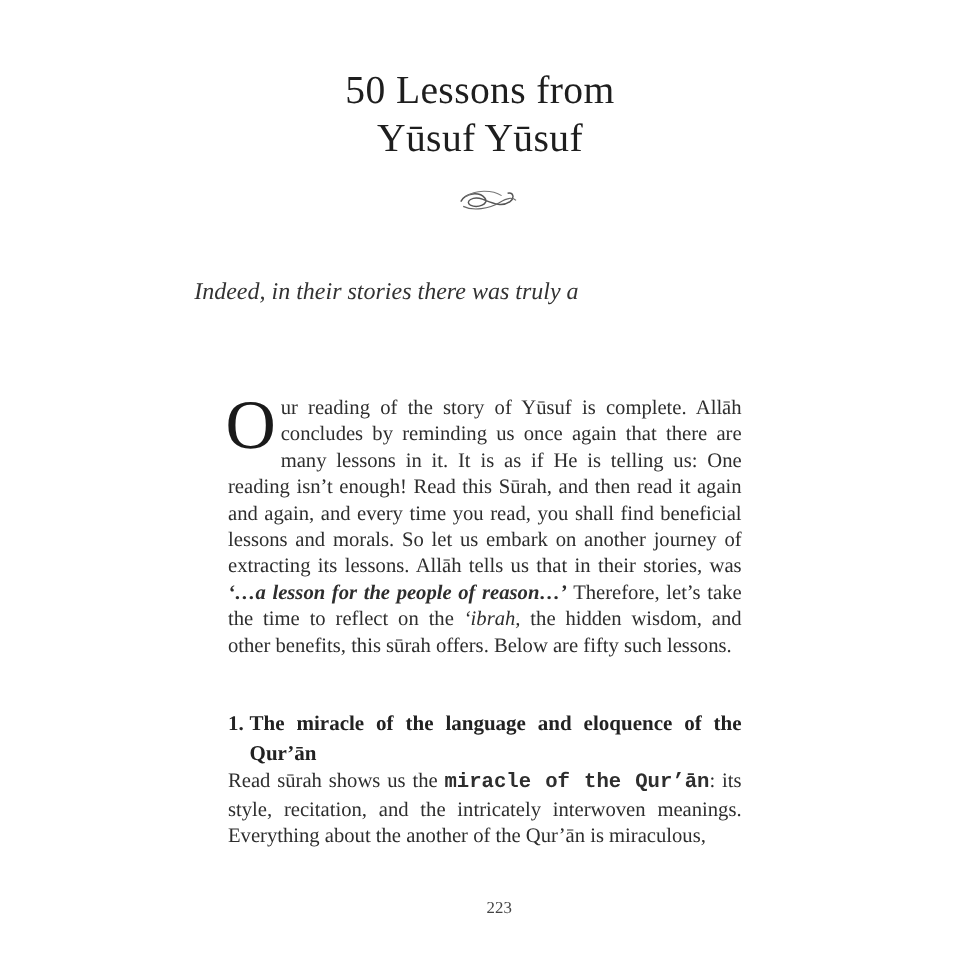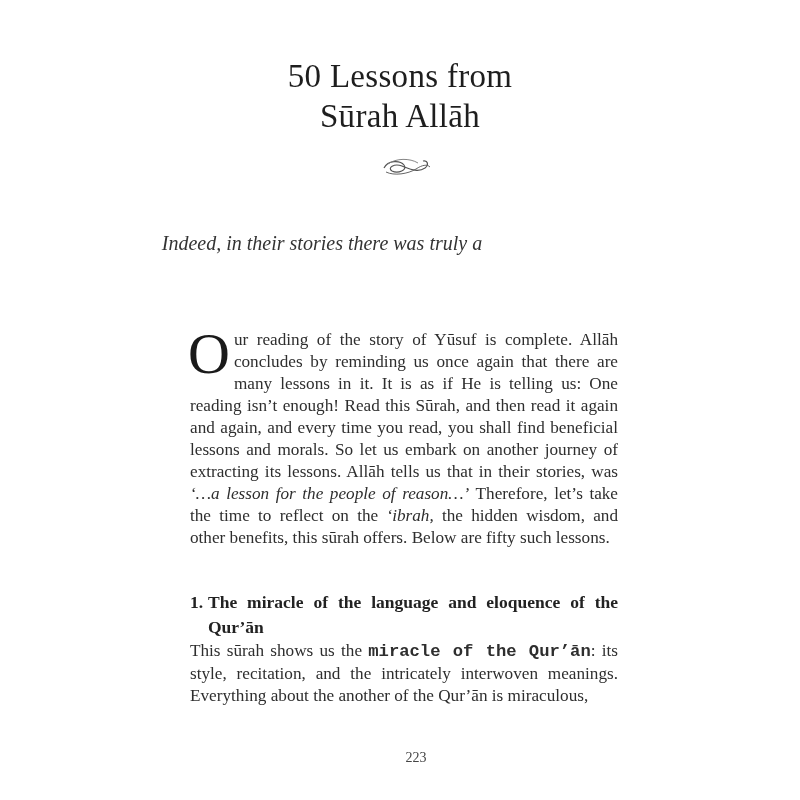--- a/index.html
+++ b/index.html
@@ -98,32 +98,32 @@
     }
     .section-body p { margin: 0; }
     .page-number {
       position: absolute;
       left: 16px; width: 800px;
       top: 750px;
       text-align: center;
       font-size: 14px;
       color: #444;
     }
-    .bi { font-weight: normal; font-style: italic; }
+    .bi { font-weight: bold; font-style: italic; }
     .it { font-style: italic; }
     .b { font-weight: bold; font-family: Liberation Mono, monospace; }
   </style>
 </head>
 <body>
 
 <div class="page">
 
   <div class="title">
     <div>50 Lessons from</div>
-    <div>Sūrah Allāh</div>
+    <div>Yūsuf Yūsuf</div>
   </div>
 
   <svg class="ornament" viewBox="0 0 56 28">
     <path d="M6 16 C10 8, 22 8, 26 13 C30 18, 20 22, 14 19 C9 16, 16 11, 24 14 C32 17, 40 21, 47 16 C51 13, 50 8, 45 9" fill="none" stroke="#555" stroke-width="1.2"></path>
     <path d="M8 20 C16 24, 30 22, 38 17 C44 13, 49 12, 52 15" fill="none" stroke="#666" stroke-width="1"></path>
     <path d="M10 12 C18 6, 32 6, 40 11" fill="none" stroke="#777" stroke-width="0.9"></path>
   </svg>
 
   <div class="epigraph">
     <div>Indeed, in their stories there was truly a</div>
@@ -134,18 +134,18 @@
       <span class="dropcap">O</span><span>ur reading of the story of Yūsuf is complete. Allāh concludes by reminding us once again that there are many lessons in it. It is as if He is telling us: One reading isn’t enough! Read this Sūrah, and then read it again and again, and every time you read, you shall find beneficial lessons and morals. So let us embark on another journey of extracting its lessons. Allāh tells us that in their stories, was </span><span class="bi">‘…a lesson for the people of reason…’</span><span> Therefore, let’s take the time to reflect on the </span><span class="it">‘ibrah,</span><span> the hidden wisdom, and other benefits, this sūrah offers. Below are fifty such lessons.</span>
     </p>
   </div>
 
   <div class="section-heading">
     <span class="num">1.</span>
     <span class="heading-text">The miracle of the language and eloquence of the Qur’ān</span>
   </div>
 
   <div class="section-body">
-    <p><span>This sūrah shows us the </span><span class="b">miracle of the Qur’ān</span><span>: its style, recitation, and the intricately interwoven meanings. Everything about the another of the Qur’ān is miraculous,</span></p>
+    <p><span>Read sūrah shows us the </span><span class="b">miracle of the Qur’ān</span><span>: its style, recitation, and the intricately interwoven meanings. Everything about the another of the Qur’ān is miraculous,</span></p>
   </div>
 
   <div class="page-number">223</div>
 
 </div>
 
 </body></html>

